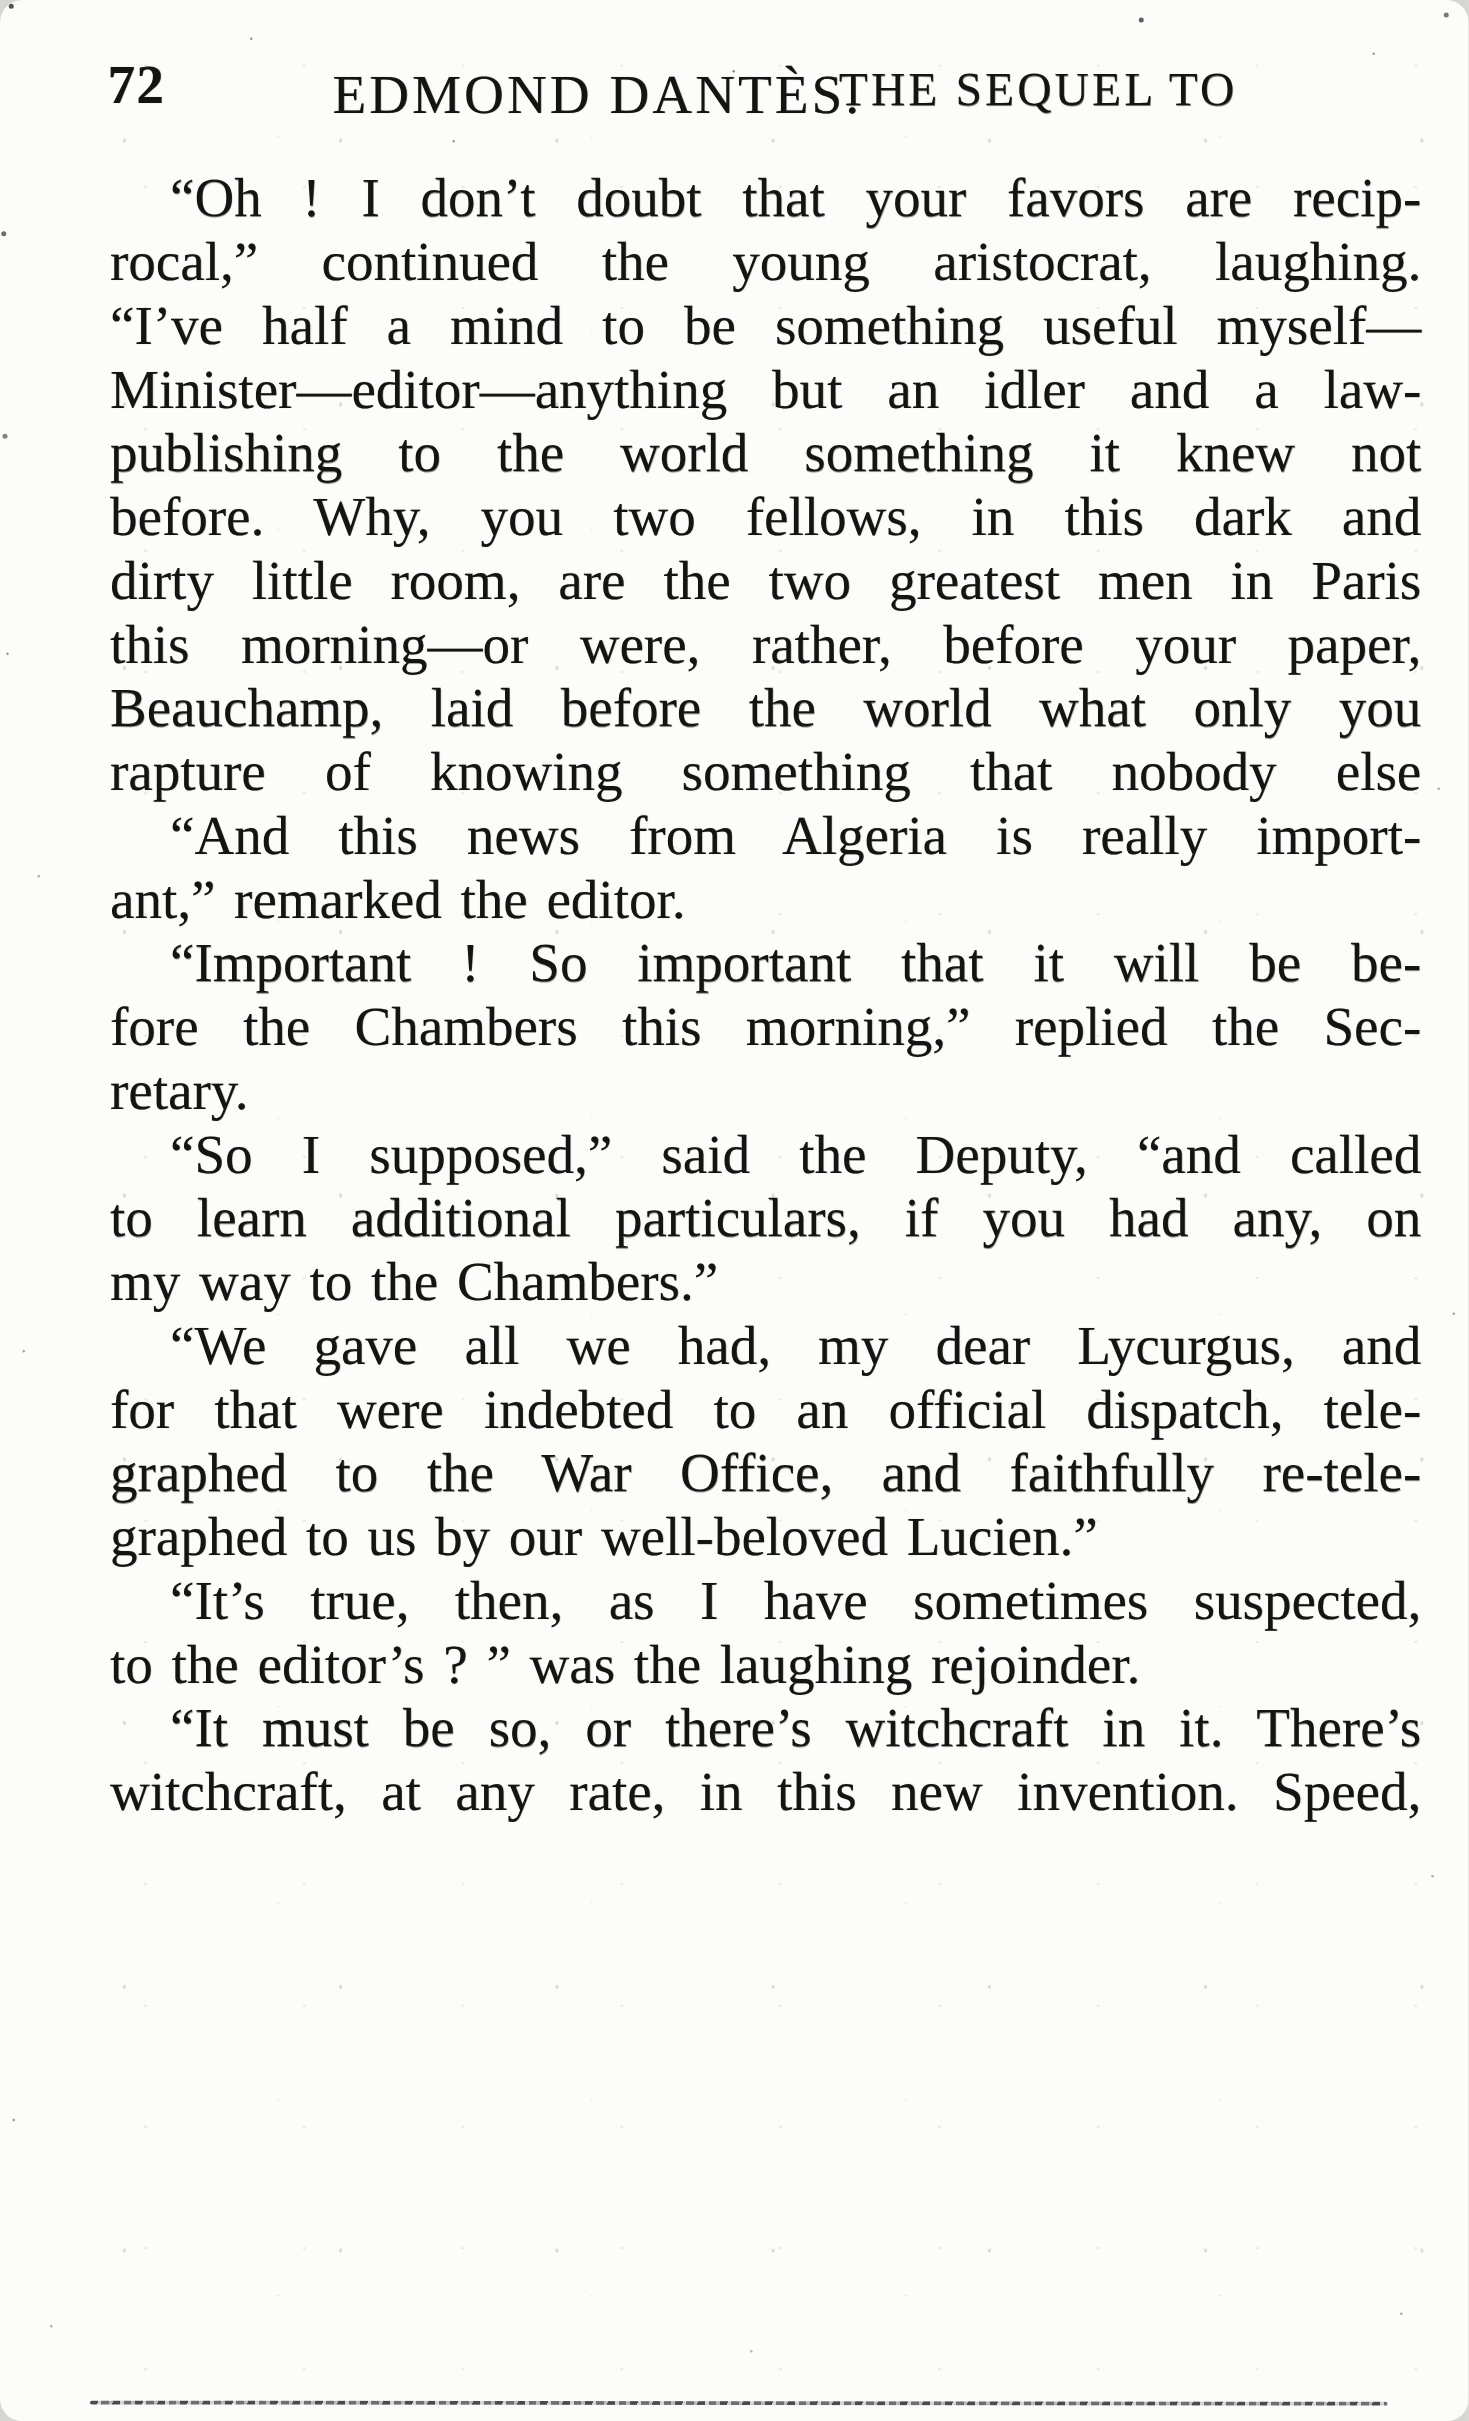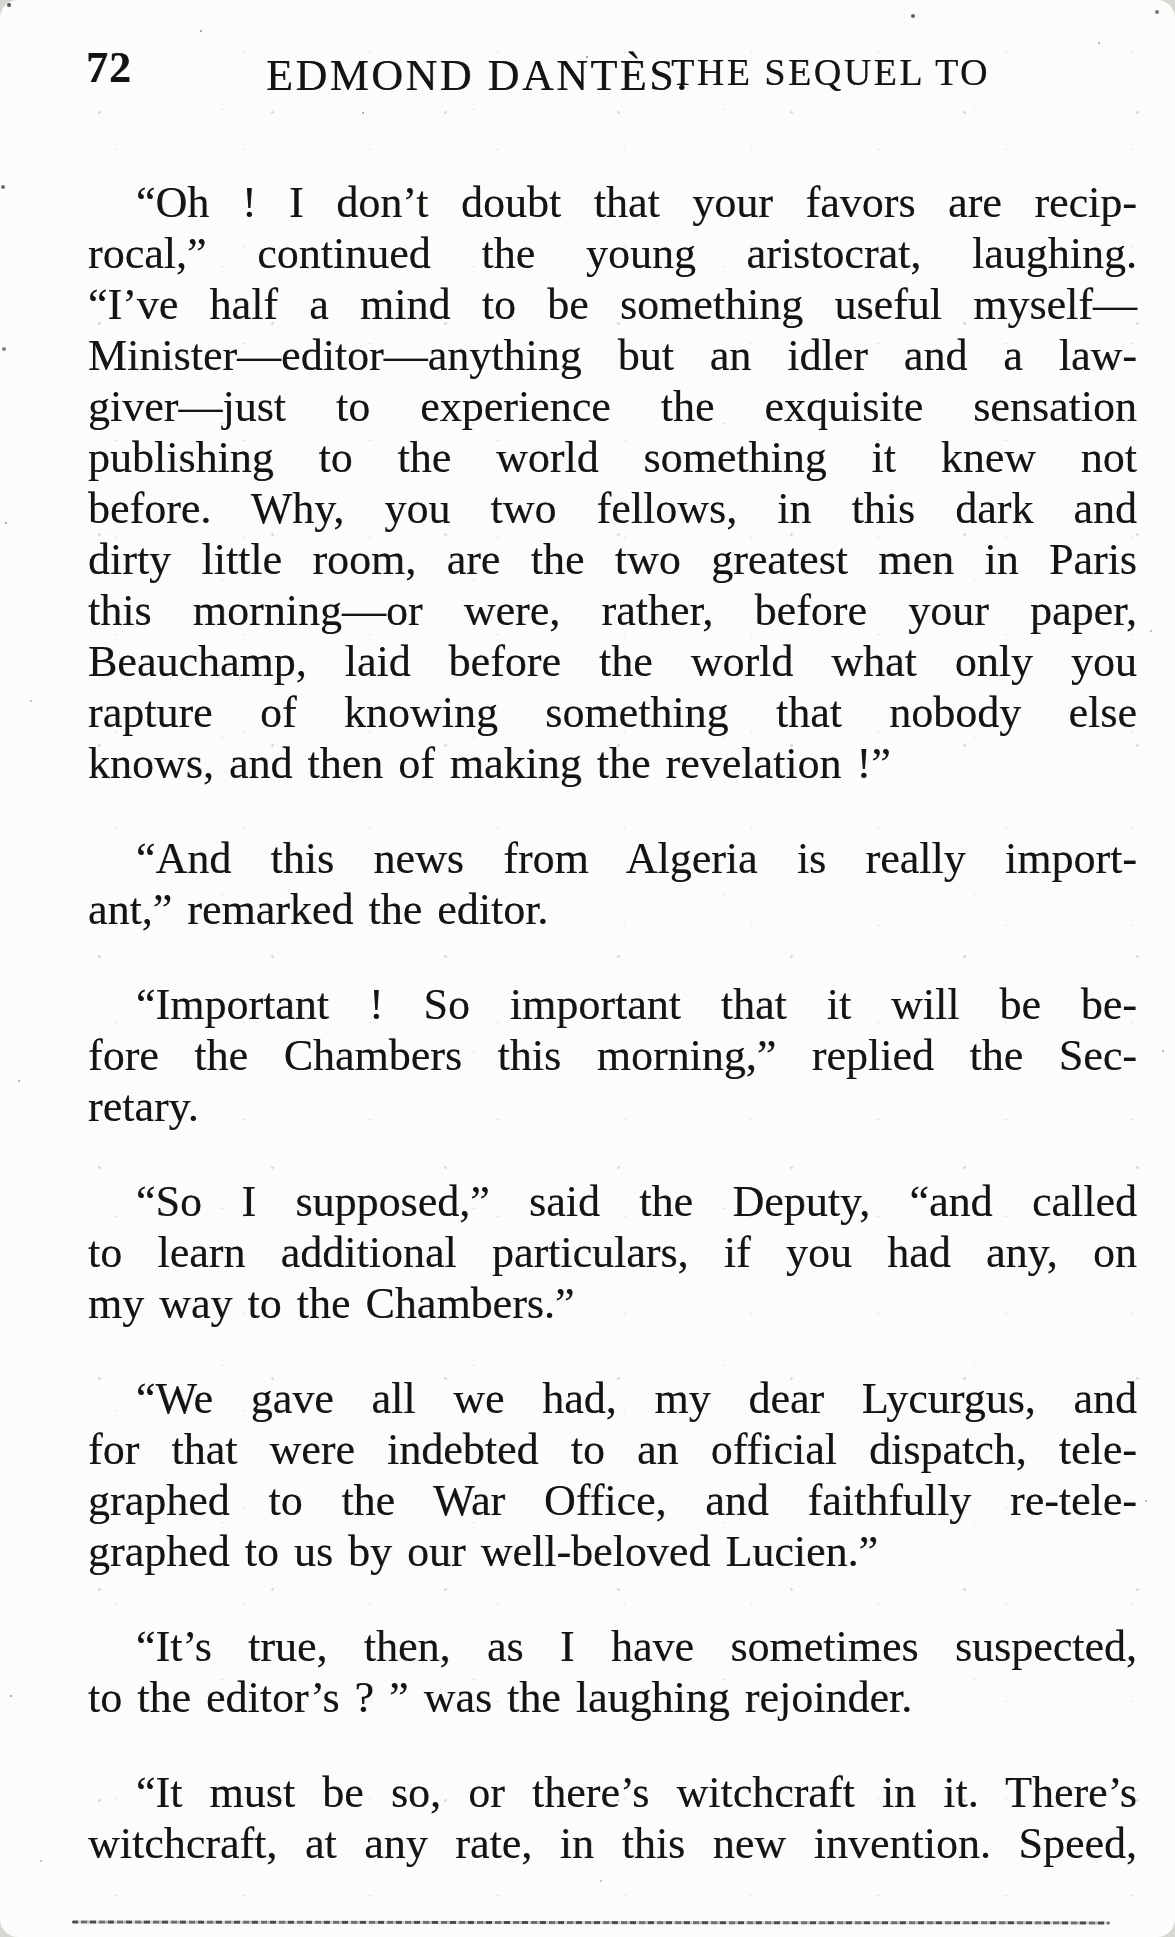--- a/index.html
+++ b/index.html
@@ -38,21 +38,21 @@
     position:absolute;left:88px;top:133px;width:1049px;
   }
   .paragraph{margin:0;padding:0;}
   .line{
     font-size:44px;line-height:51px;
     word-spacing:4px;
     white-space:normal;
     text-shadow:0.35px 0.35px 0.6px rgba(20,20,20,.5);
   }
   .line.just{text-align:justify;text-align-last:justify;}
-  .line.indent{text-indent:48px;margin-top:44px;}
+  .line.indent{text-indent:48px;}
   .scan-edge-line{
     position:absolute;left:72px;top:1921px;width:1038px;height:3px;
     background:repeating-linear-gradient(90deg,
       rgba(25,25,25,.78) 0 6px,
       rgba(25,25,25,.18) 6px 9px,
       rgba(25,25,25,.62) 9px 15px,
       rgba(25,25,25,.30) 15px 18px);
     border-radius:2px;
     transform:rotate(0.05deg);
   }
@@ -88,28 +88,26 @@
   <span class="runhead-no">72</span>
   <span class="runhead-a">EDMOND DANTÈS.</span>
   <span class="runhead-b">THE SEQUEL TO</span>
 
   <div class="body-text">
       <div class="paragraph">
         <div class="line indent just">“Oh ! I don’t doubt that your favors are recip-</div>
         <div class="line just">rocal,” continued the young aristocrat, laughing.</div>
         <div class="line just">“I’ve half a mind to be something useful myself—</div>
         <div class="line just">Minister—editor—anything but an idler and a law-</div>
-        <div class="line just">giver—just to experience the exquisite sensation</div>
         <div class="line just">publishing to the world something it knew not</div>
         <div class="line just">before. Why, you two fellows, in this dark and</div>
         <div class="line just">dirty little room, are the two greatest men in Paris</div>
         <div class="line just">this morning—or were, rather, before your paper,</div>
         <div class="line just">Beauchamp, laid before the world what only you</div>
         <div class="line just">rapture of knowing something that nobody else</div>
-        <div class="line">knows, and then of making the revelation !”</div>
       </div>
       <div class="paragraph">
         <div class="line indent just">“And this news from Algeria is really import-</div>
         <div class="line">ant,” remarked the editor.</div>
       </div>
       <div class="paragraph">
         <div class="line indent just">“Important ! So important that it will be be-</div>
         <div class="line just">fore the Chambers this morning,” replied the Sec-</div>
         <div class="line">retary.</div>
       </div>

